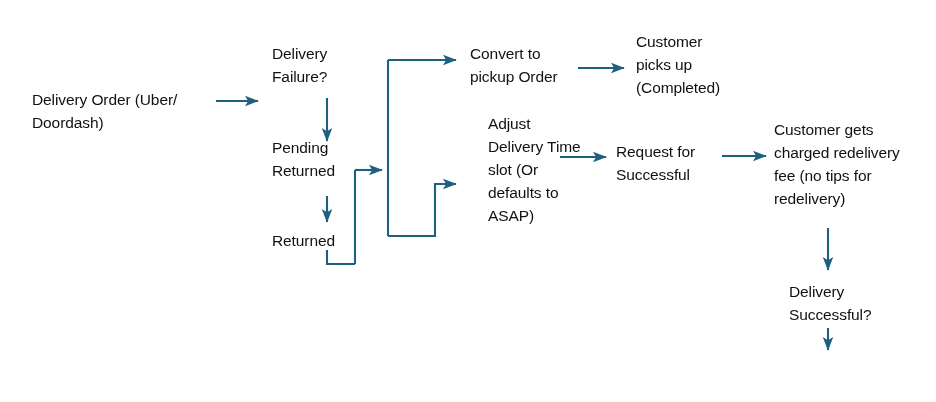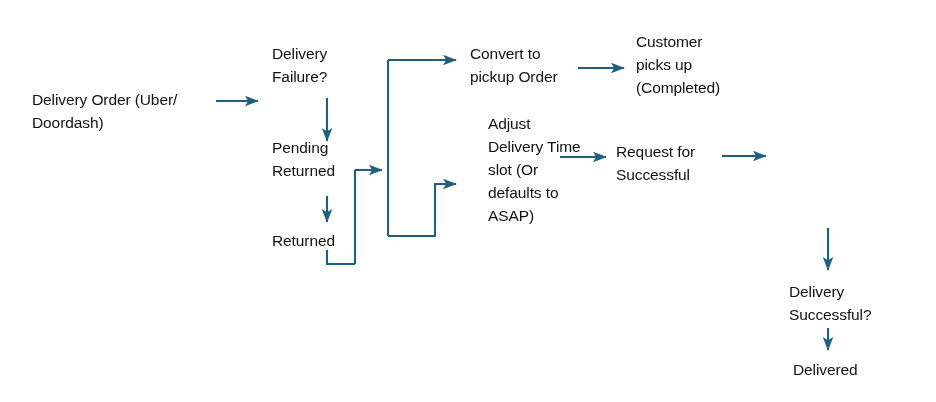--- a/index.html
+++ b/index.html
@@ -89,17 +89,20 @@
   <div class="node" style="left: 636px; top: 30px; width: 130px;">Customer
 picks up
 (Completed)</div>
   <div class="node" style="left: 472px; top: 112px; width: 130px; margin-left: 16px;">Adjust
 Delivery Time
 slot (Or
 defaults to
 ASAP)</div>
   <div class="node" style="left: 616px; top: 140px; width: 110px;">Request for
 Successful</div>
+  <div class="node" style="left: 774px; top: 118px; width: 150px;">Customer gets
+charged redelivery
+fee (no tips for
+redelivery)</div>
   <div class="node" style="left: 789px; top: 280px; width: 120px;">Delivery
 Successful?</div>
-  <div class="node" style="left: 793px; top: 358px; width: 110px;">Delivered</div>
 
 </div>
 
 </body></html>

